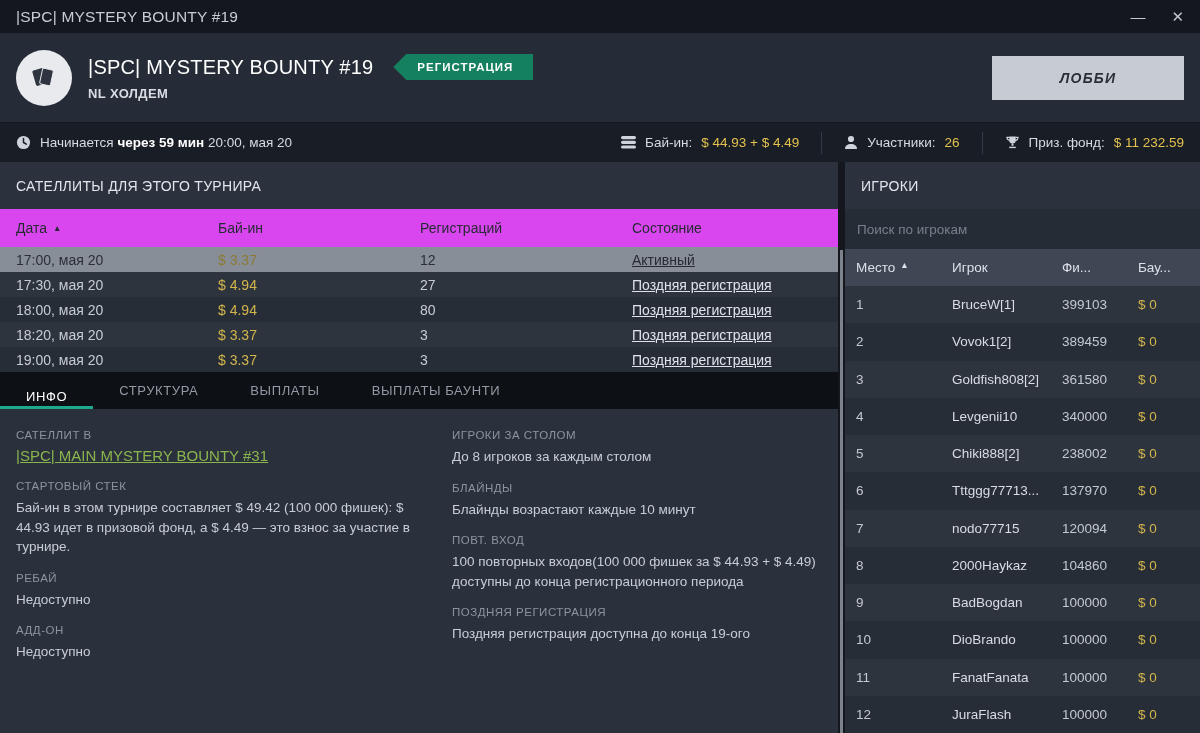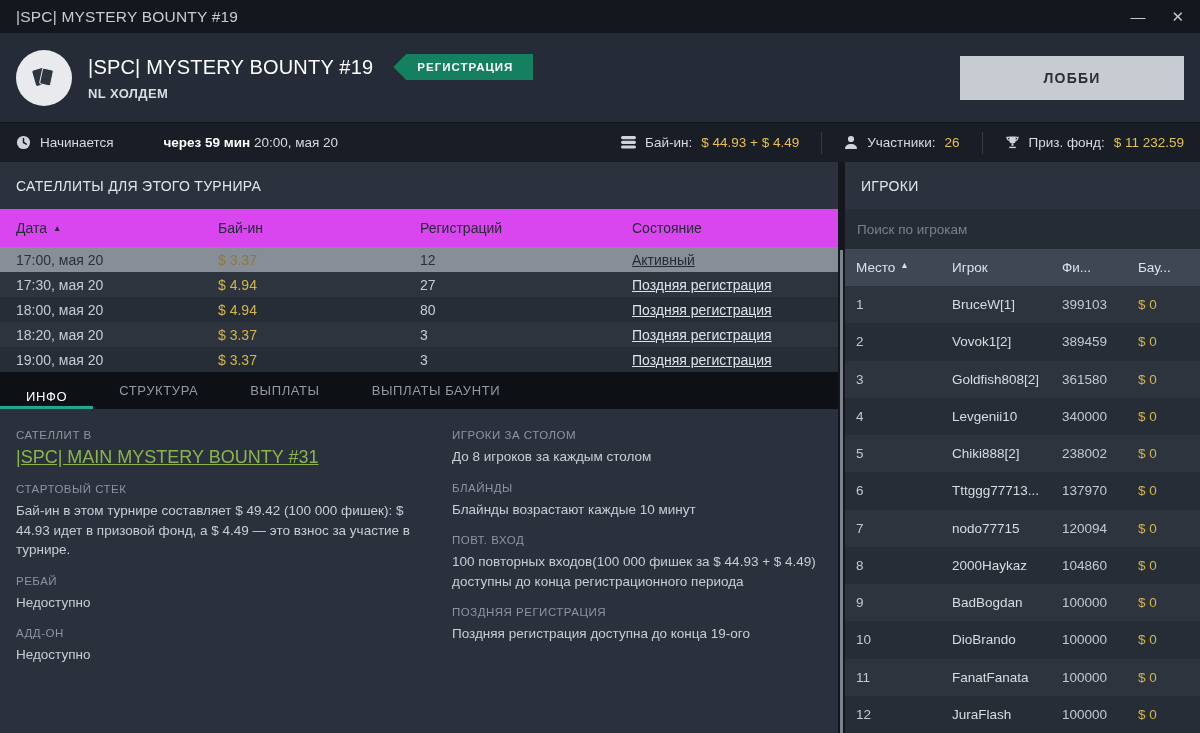--- a/index.html
+++ b/index.html
@@ -16,26 +16,26 @@
   .win-btn { color: #c3c8cf; font-size: 15px; line-height: 1; cursor: default; }
 
   
   .header { height: 89px; background: #262c37; display: flex; align-items: center; padding: 0 16px; flex: none; }
   .avatar { width: 56px; height: 56px; border-radius: 50%; background: #e8eaee; display: flex; align-items: center; justify-content: center; flex: none; }
   .header-text { margin-left: 16px; }
   .title-row { display: flex; align-items: center; gap: 20px; }
   .h-title { color: #ffffff; font-size: 20px; letter-spacing: .2px; }
   .badge { background: #15805f; color: #fff; font-size: 11.5px; font-weight: 700; letter-spacing: 1px; height: 26px; display: flex; align-items: center; padding: 0 20px 0 24px; clip-path: polygon(0 50%, 13px 0, 100% 0, 100% 100%, 13px 100%); }
   .subtitle { color: #d9dde3; font-size: 13px; font-weight: 700; margin-top: 6px; letter-spacing: .4px; }
-  .lobby-btn { margin-left: auto; width: 224px; height: 44px; background: #c7ccd3; border: none; color: #2a2f38; font-size: 14px; font-weight: 700; letter-spacing: 1.2px; font-family: inherit; cursor: pointer; }
+  .lobby-btn { margin-left: auto; width: 192px; height: 44px; background: #c7ccd3; border: none; color: #2a2f38; font-size: 14px; font-weight: 700; letter-spacing: 1.2px; font-family: inherit; cursor: pointer; font-style: italic; }
 
   
   .infobar { height: 40px; background: #191d25; display: flex; align-items: center; padding: 0 16px; flex: none; font-size: 13.5px; color: #c9ced6; border-top: 1px solid #14171d; }
   .ib-item { display: flex; align-items: center; gap: 9px; white-space: nowrap; }
-  .ib-bold { color: #ffffff; font-weight: 700; margin-left: 46px; }
+  .ib-bold { color: #ffffff; font-weight: 700; }
   .ib-label { color: #d6dbe2; }
   .ib-val { color: #e3c24e; }
   .vdiv { width: 1px; height: 22px; background: #333a46; margin: 0 22px; flex: none; }
   .starts { margin-right: auto; }
 
   
   .content { flex: 1; display: flex; min-height: 0; }
   .left-panel { width: 838px; flex: none; display: flex; flex-direction: column; background: #2b313c; min-height: 0; }
   .divider { width: 7px; background: #14171d; position: relative; flex: none; }
   .divider .thumb { position: absolute; left: 2px; top: 88px; bottom: 0; width: 3px; background: #7d838d; }
@@ -62,21 +62,21 @@
   .tab { padding: 0 26px; display: flex; align-items: center; color: #939aa5; font-size: 13px; letter-spacing: .6px; cursor: pointer; }
   .tab.selected { color: #ffffff; box-shadow: inset 0 -3px 0 #1fa98c; margin-top: 12px; }
 
   
   .info-panel { flex: 1; display: flex; padding: 20px 16px 0; gap: 36px; overflow: hidden; background: #2b313c; }
   .info-col.left { flex: 0 0 400px; }
   .info-col.right { flex: 1; }
   .info-block { margin-bottom: 15px; }
   .info-label { color: #8d949f; font-size: 11.5px; letter-spacing: .5px; margin-bottom: 6px; }
   .info-text { color: #c7cdd5; font-size: 13.5px; line-height: 1.45; }
-  .info-link { color: #8ab54e; font-size: 18px; text-decoration: underline; cursor: pointer; display: inline-block; }
+  .info-link { color: #8ab54e; font-size: 15px; text-decoration: underline; cursor: pointer; display: inline-block; }
 
   
   .search-row { height: 40px; background: #262c36; display: flex; align-items: center; padding: 0 12px; flex: none; }
   .search-input { width: 100%; background: transparent; border: none; color: #c6ccd4; font-size: 13.5px; font-family: inherit; outline: none; }
   .search-input::placeholder { color: #78808c; }
   .p-thead { height: 37px; background: #3f4654; display: grid; grid-template-columns: 96px 110px 76px 1fr; align-items: center; color: #dde1e8; font-size: 13.5px; flex: none; }
   .p-thead .th { padding-left: 11px; display: flex; align-items: flex-start; gap: 5px; white-space: nowrap; overflow: hidden; cursor: pointer; }
   .p-rows { flex: 1; overflow: hidden; }
   .p-row { height: 37.25px; display: grid; grid-template-columns: 96px 110px 76px 1fr; align-items: center; font-size: 13.5px; color: #c3c9d1; cursor: pointer; }
   .p-row > * { padding-left: 11px; white-space: nowrap; overflow: hidden; }

